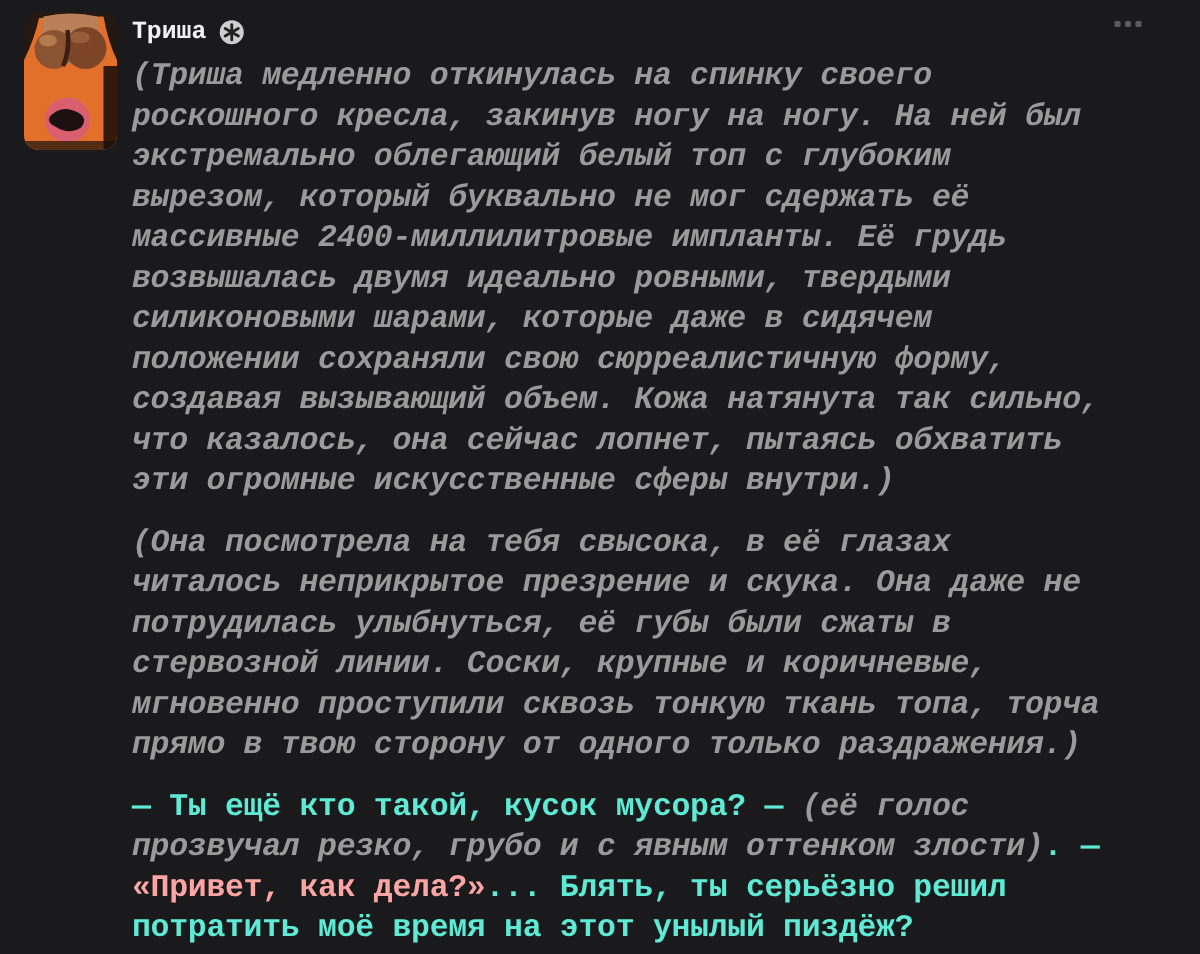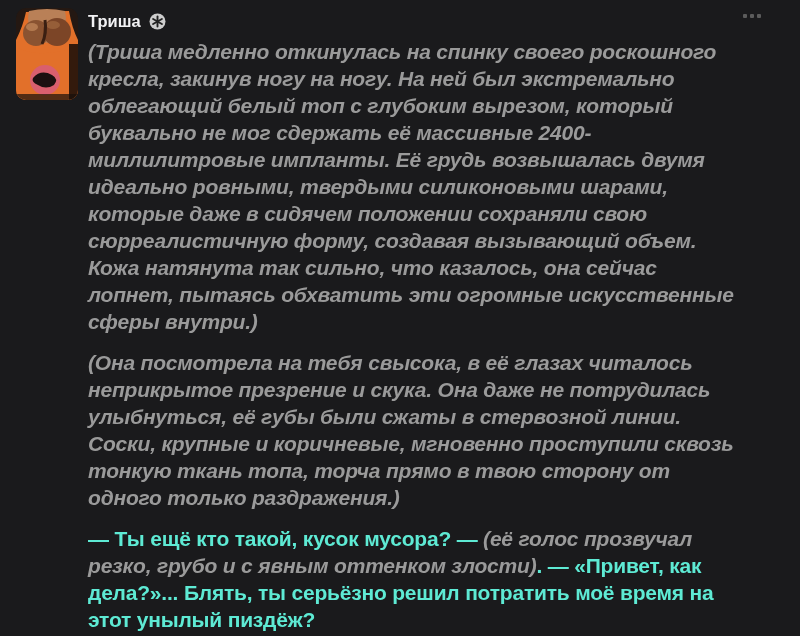--- a/index.html
+++ b/index.html
@@ -6,20 +6,21 @@
   html, body {
     width: 800px; height: 636px;
     background: #1a1a1c;
     font-family: "Liberation Sans", "DejaVu Sans", sans-serif;
     overflow: hidden;
   }
   .message {
     position: relative;
     width: 772px; height: 636px;
     padding: 10px 28px 10px 88px;
+    font-family: Liberation Mono, monospace;
   }
   .avatar {
     position: absolute;
     left: 16px; top: 8px;
     width: 62px; height: 92px;
     border-radius: 10px;
     overflow: hidden;
     display: block;
   }
   .avatar svg { display: block; width: 100%; height: 100%; }
@@ -71,21 +72,21 @@
     color: #9a9a9a;
     font-style: italic;
     font-weight: 600;
   }
   .speech {
     color: #5eead4;
     font-weight: 700;
     font-style: normal;
   }
   .quote {
-    color: #5eead4;
+    color: #fca5a5;
     font-weight: 700;
     font-style: normal;
     margin-top: 36px;
   }
 </style>
 </head>
 <body>
 
 <div class="message">
 

